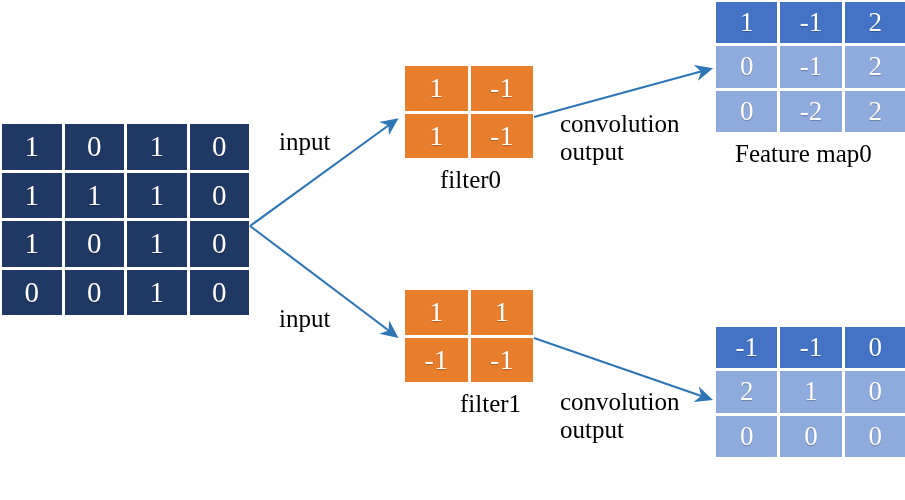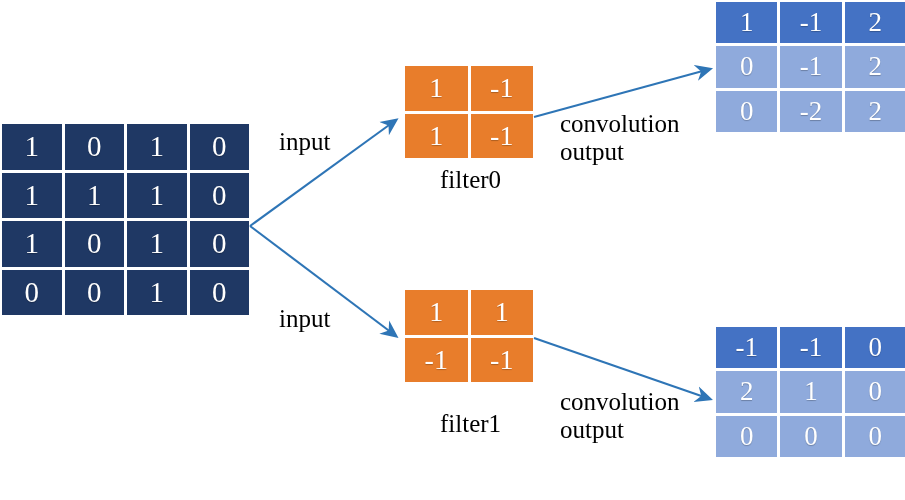--- a/index.html
+++ b/index.html
@@ -91,21 +91,21 @@
   
   .caption {
     position: absolute;
     color: #000000;
     font-family: "Liberation Serif", "DejaVu Serif", serif;
     font-size: 25px;
     line-height: 1.12;
     white-space: nowrap;
   }
   #filter0-caption { left: 440px; top: 166px; text-align: center; }
-  #filter1-caption { left: 440px; top: 390px; margin-top: 20px; }
+  #filter1-caption { left: 460px; top: 390px; }
   #fmap0-caption  { left: 735px; top: 140px; }
   #fmap1-caption  { left: 735px; top: 465px; }
   #input-label-top    { left: 279px; top: 128px; }
   #input-label-bottom { left: 279px; top: 305px; }
   #conv-label-top {
     left: 560px; top: 110px;
     white-space: normal; width: 145px;
   }
   #conv-label-bottom {
     left: 560px; top: 388px;
@@ -168,20 +168,21 @@
     <div class="cell dark">1</div>
     <div class="cell dark">-1</div>
     <div class="cell dark">2</div>
     <div class="cell light">0</div>
     <div class="cell light">-1</div>
     <div class="cell light">2</div>
     <div class="cell light">0</div>
     <div class="cell light">-2</div>
     <div class="cell light">2</div>
   </div>
+  <div class="caption" id="fmap0-caption">Feature map0</div>
 
   <div class="matrix fmap-grid" id="fmap1-matrix">
     <div class="cell dark">-1</div>
     <div class="cell dark">-1</div>
     <div class="cell dark">0</div>
     <div class="cell light">2</div>
     <div class="cell light">1</div>
     <div class="cell light">0</div>
     <div class="cell light">0</div>
     <div class="cell light">0</div>

